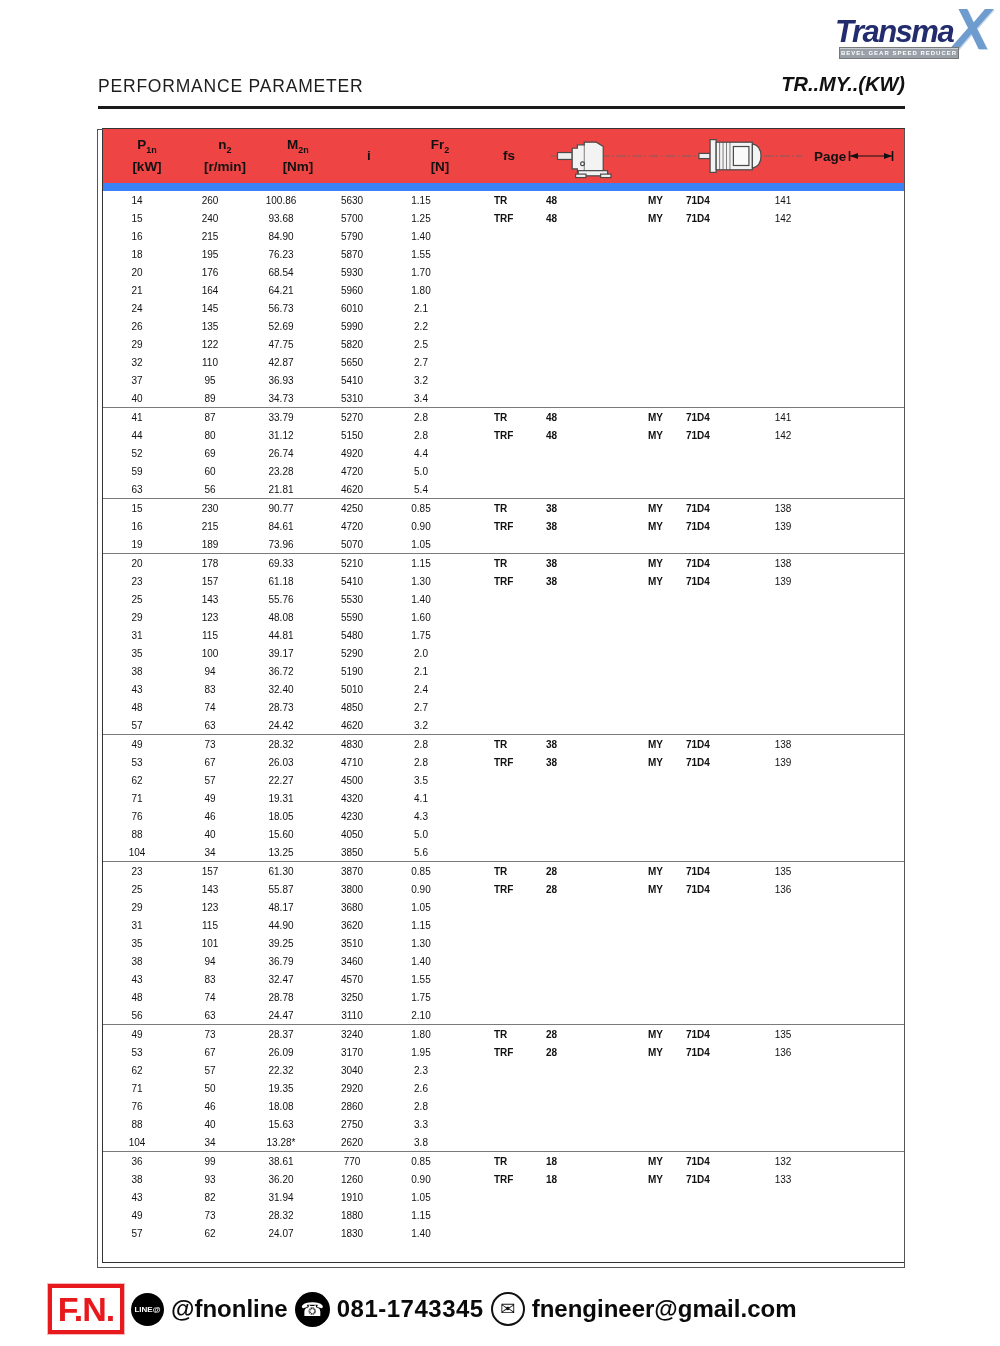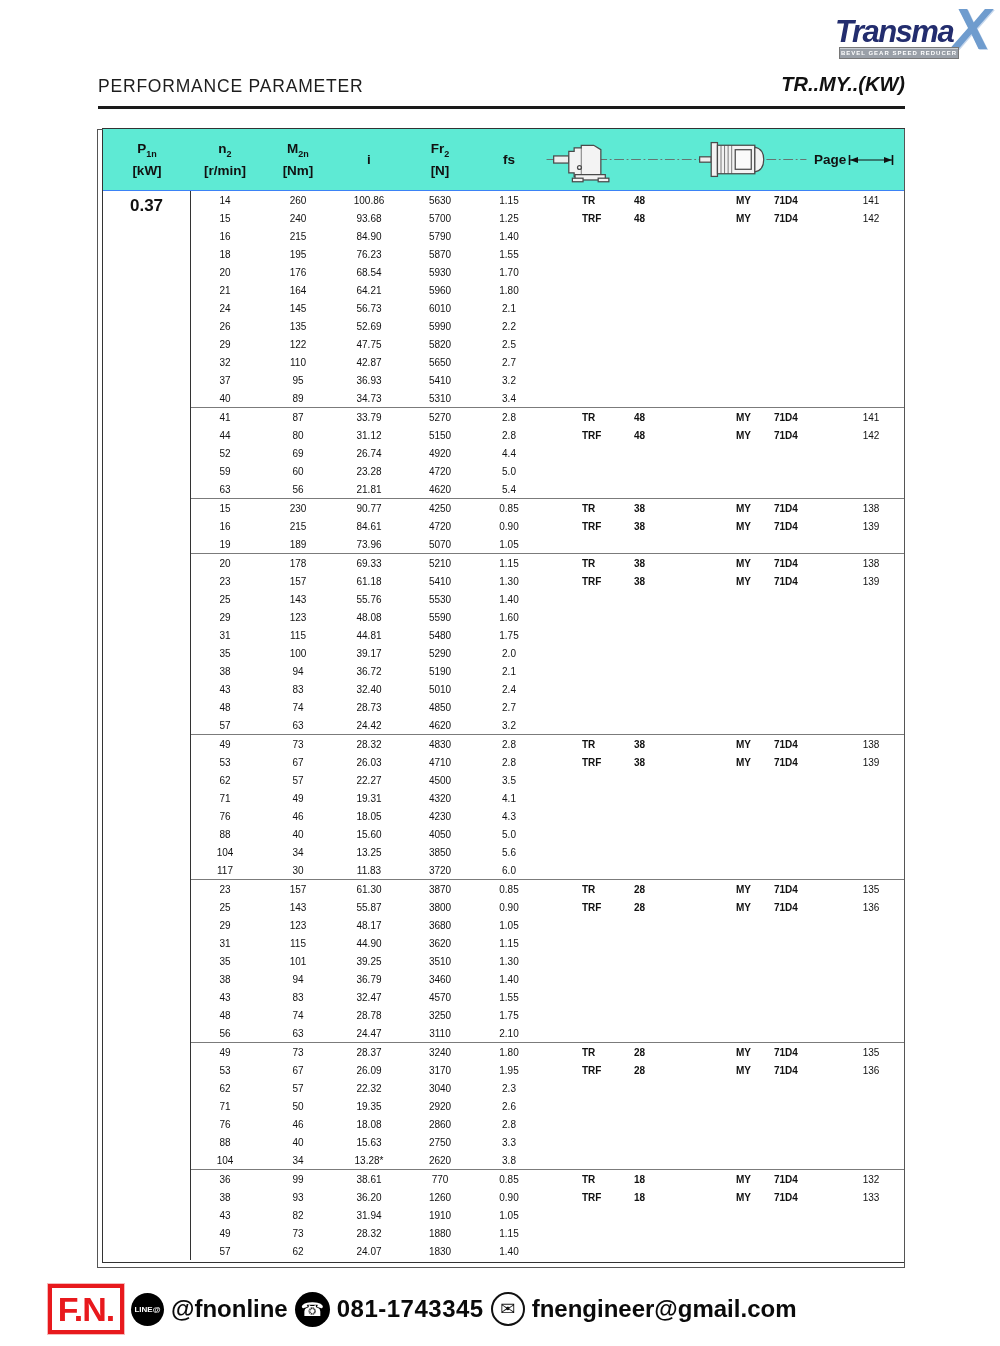--- a/index.html
+++ b/index.html
@@ -44,21 +44,21 @@
   .perf-table {
     position:absolute; left:102px; top:128px; width:803px; height:1135px;
     border:1.5px solid #333; background:#fff; z-index:1;
   }
   .back-frame {
     position:absolute; left:-6px; top:0px; right:-0.5px; bottom:-6px;
     border:1px solid #555; z-index:0; pointer-events:none;
   }
   .thead {
     position:relative; display:flex; height:62px;
-    background:#5eead4; border-bottom:1px solid #3b82f6;
+    background:#ef4444; border-bottom:8px solid #3b82f6;
     align-items:center; z-index:1;
   }
   .hcell { display:flex; flex-direction:column; align-items:center; justify-content:center;
            font-weight:700; font-size:13.5px; line-height:1.45; }
   .hcell sub { font-size:9px; font-weight:700; }
   .h-p1n { width:88px; } .h-n2 { width:68px; } .h-m2n { width:78px; }
   .h-i { width:64px; } .h-fr2 { width:78px; } .h-fs { width:60px; }
   .h-diagram { flex:1; height:100%; padding:2px 4px; }
   .h-page { width:90px; display:flex; flex-direction:row; align-items:center; gap:2px;
             font-weight:700; font-size:13.5px; }
@@ -196,23 +196,20 @@
         <line x1="1.5" y1="1" x2="1.5" y2="11" stroke="#111" stroke-width="1.6"></line>
         <line x1="44.5" y1="1" x2="44.5" y2="11" stroke="#111" stroke-width="1.6"></line>
         <line x1="1.5" y1="6" x2="44.5" y2="6" stroke="#111" stroke-width="1.2"></line>
         <path d="M2,6 l8,-3 v6 z" fill="#111"></path>
         <path d="M44,6 l-8,-3 v6 z" fill="#111"></path>
       </svg>
     </div>
   </div>
 
   <div class="tbody">
-    <div class="p1n-col">
-      <span class="p1n-val">0.37</span>
-    </div>
     <div class="sections" id="sections">
         <div class="section">
           <div class="row">
             <span class="cell cn2">14</span>
             <span class="cell cm2n">260</span>
             <span class="cell ci">100.86</span>
             <span class="cell cfr2">5630</span>
             <span class="cell cfs">1.15</span>
             <span class="cell csp1"></span>
             <span class="cell cser">TR</span>
@@ -537,27 +534,20 @@
             <span class="cell ci">15.60</span>
             <span class="cell cfr2">4050</span>
             <span class="cell cfs">5.0</span>
           </div>
           <div class="row">
             <span class="cell cn2">104</span>
             <span class="cell cm2n">34</span>
             <span class="cell ci">13.25</span>
             <span class="cell cfr2">3850</span>
             <span class="cell cfs">5.6</span>
-          </div>
-          <div class="row">
-            <span class="cell cn2">117</span>
-            <span class="cell cm2n">30</span>
-            <span class="cell ci">11.83</span>
-            <span class="cell cfr2">3720</span>
-            <span class="cell cfs">6.0</span>
           </div>
         </div>
         <div class="section">
           <div class="row">
             <span class="cell cn2">23</span>
             <span class="cell cm2n">157</span>
             <span class="cell ci">61.30</span>
             <span class="cell cfr2">3870</span>
             <span class="cell cfs">0.85</span>
             <span class="cell csp1"></span>

